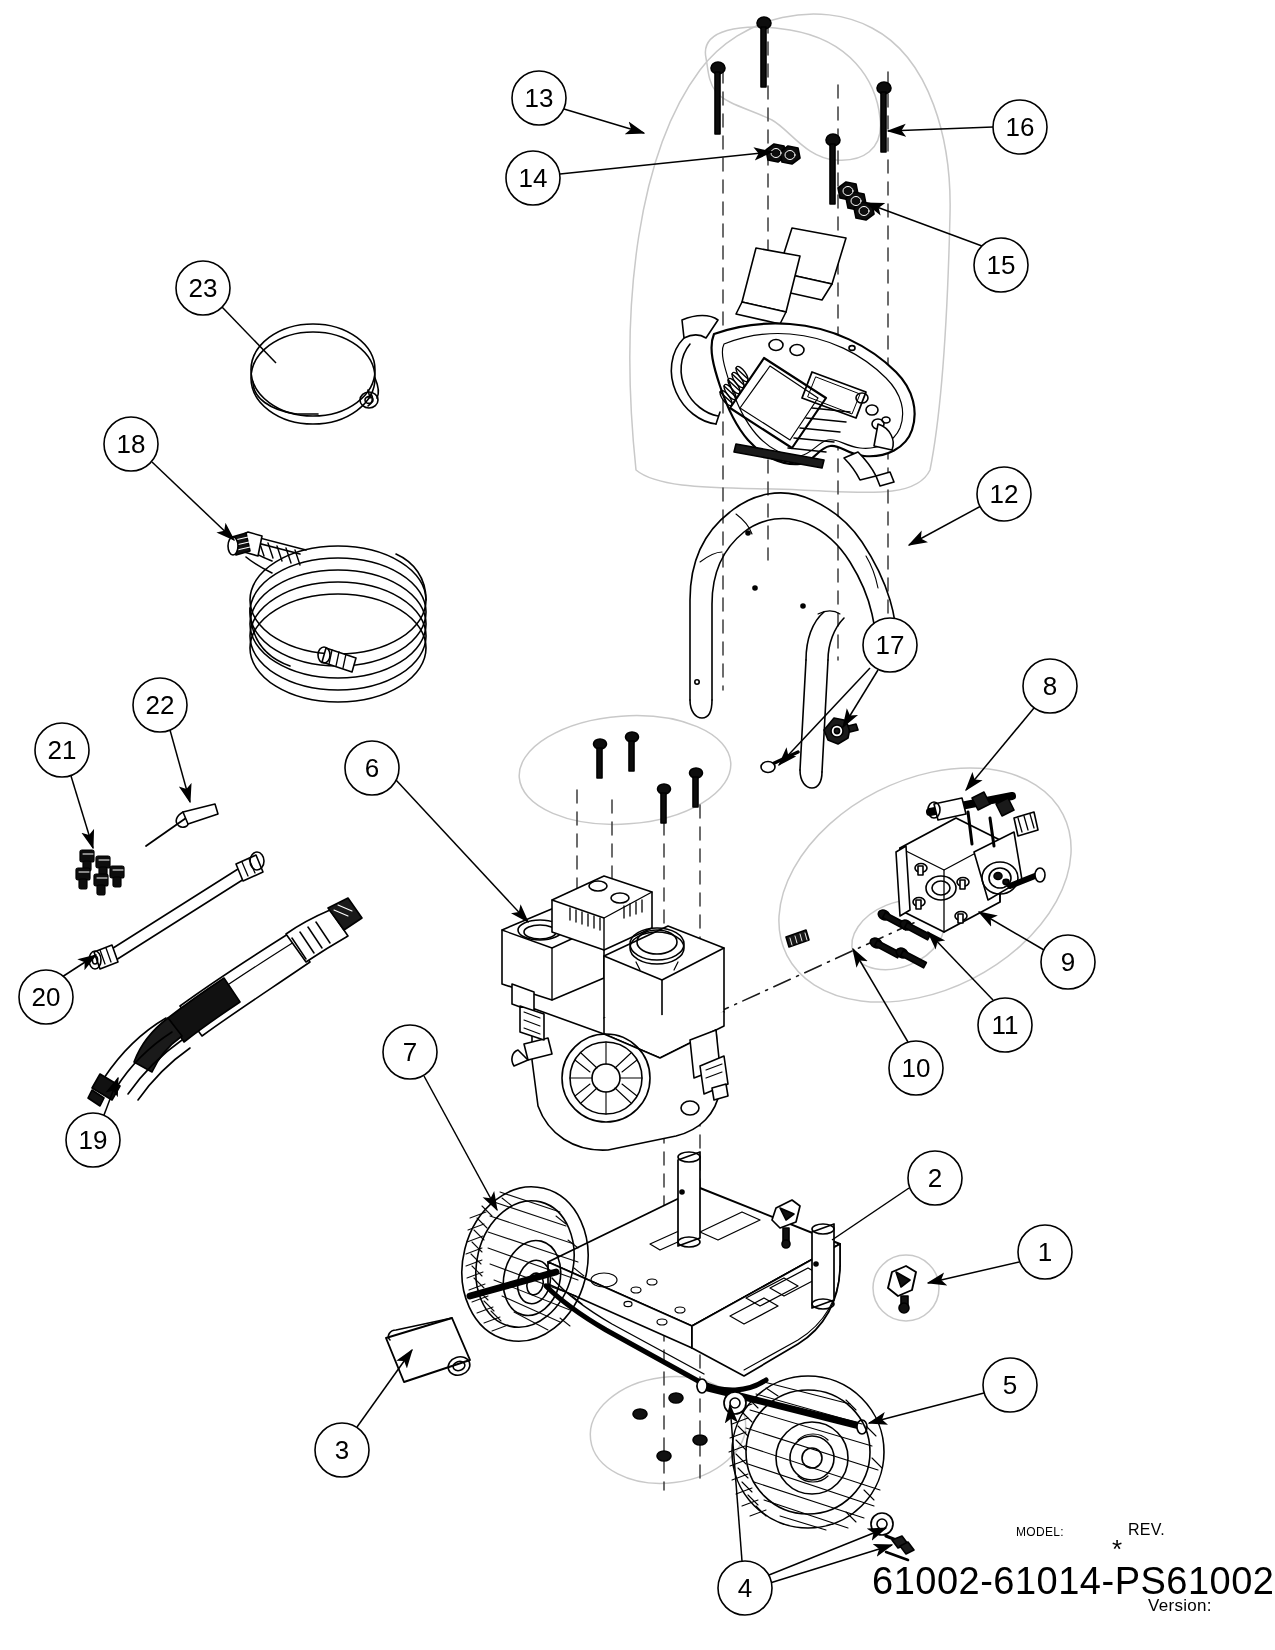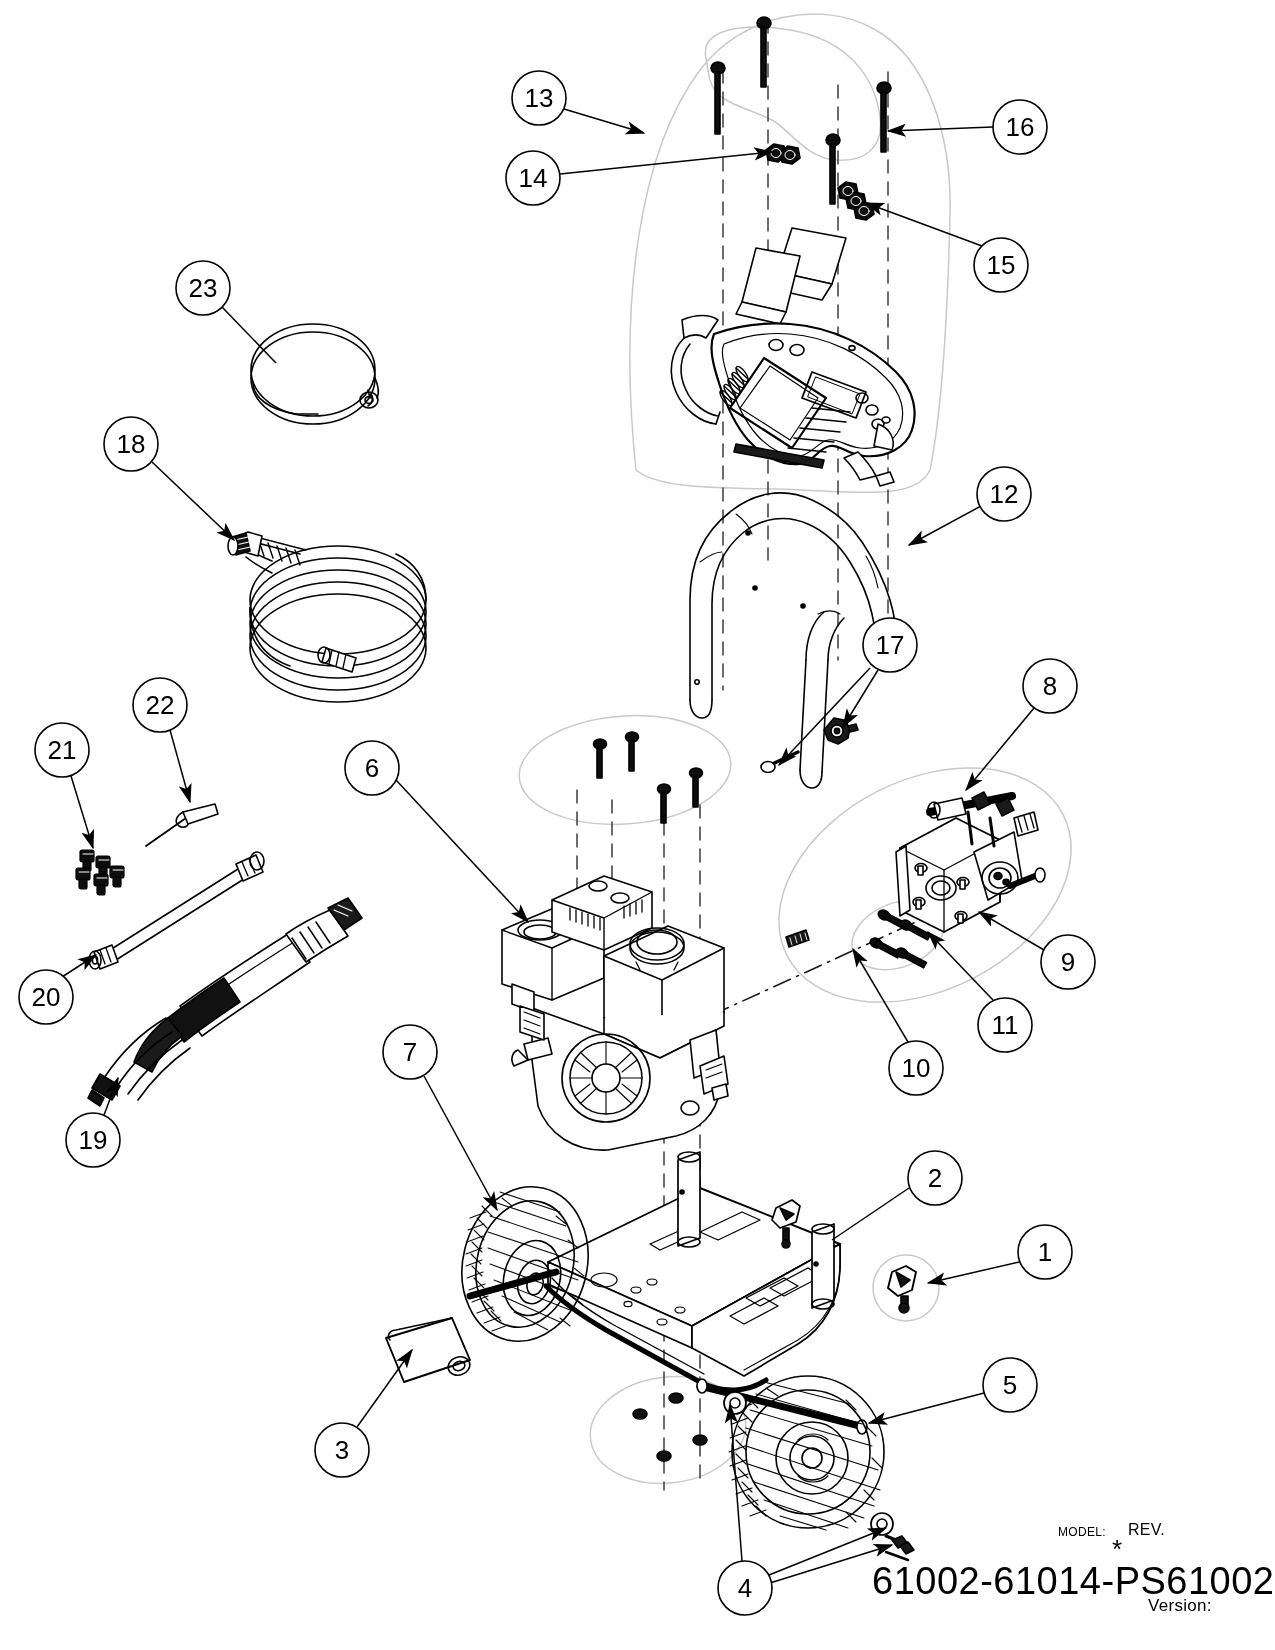--- a/index.html
+++ b/index.html
@@ -7,21 +7,21 @@
   body{
     width:1275px;height:1650px;position:relative;overflow:hidden;
     font-family:"Liberation Sans","DejaVu Sans",sans-serif;color:#000;
   }
   #sheet{position:absolute;inset:0;width:1275px;height:1650px;}
   svg.layer{position:absolute;left:0;top:0;width:1275px;height:1650px;}
   .model-num{
     position:absolute;font-size:38px;letter-spacing:0.5px;
     font-family:Liberation Sans, sans-serif;white-space:nowrap;margin-top:24px;
   }
-  .model-lbl{position:absolute;font-size:12px;letter-spacing:0.3px;margin-left:42px;}
+  .model-lbl{position:absolute;font-size:12px;letter-spacing:0.3px;}
   .rev-lbl{position:absolute;font-size:16px;letter-spacing:0.3px;}
   .rev-star{position:absolute;font-size:26px;}
   .version-lbl{position:absolute;font-size:17px;letter-spacing:0.3px;}
 </style>
 </head>
 <body>
 
 <div id="sheet">
 
   <svg class="layer" viewBox="0 0 1275 1650">

